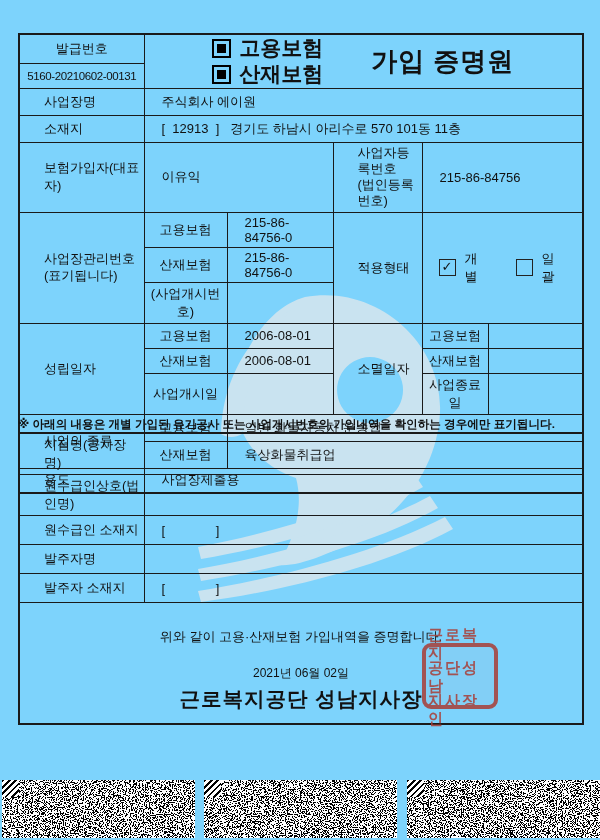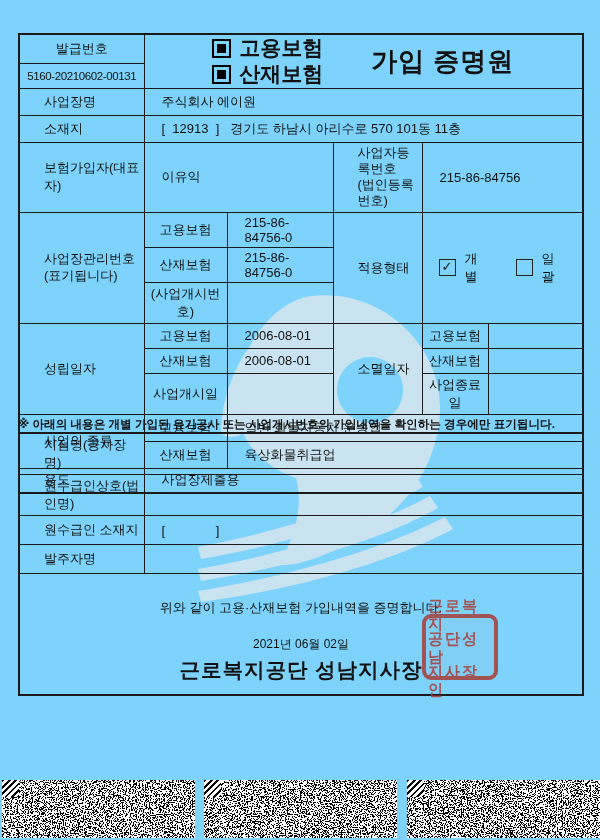--- a/index.html
+++ b/index.html
@@ -198,20 +198,24 @@
       <td class="lab">원수급인상호(법인명)</td>
       <td colspan="3" class="val"></td>
     </tr>
     <tr style="height:29px">
       <td class="lab">원수급인 소재지</td>
       <td colspan="3" class="val pre">[              ]</td>
     </tr>
     <tr style="height:29px">
       <td class="lab">발주자명</td>
       <td colspan="3" class="val"></td>
+    </tr>
+    <tr style="height:29px">
+      <td class="lab">발주자 소재지</td>
+      <td colspan="3" class="val pre">[              ]</td>
     </tr>
     <tr>
       <td colspan="4" class="certcell" style="height:120px;">
         <div class="cert-line1">위와 같이 고용·산재보험 가입내역을 증명합니다.</div>
         <div class="cert-date">2021년 06월 02일</div>
         <div class="cert-issuer">근로복지공단 성남지사장</div>
         <div class="seal">
           <div>근로복지</div>
           <div>공단성남</div>
           <div>지사장인</div>

